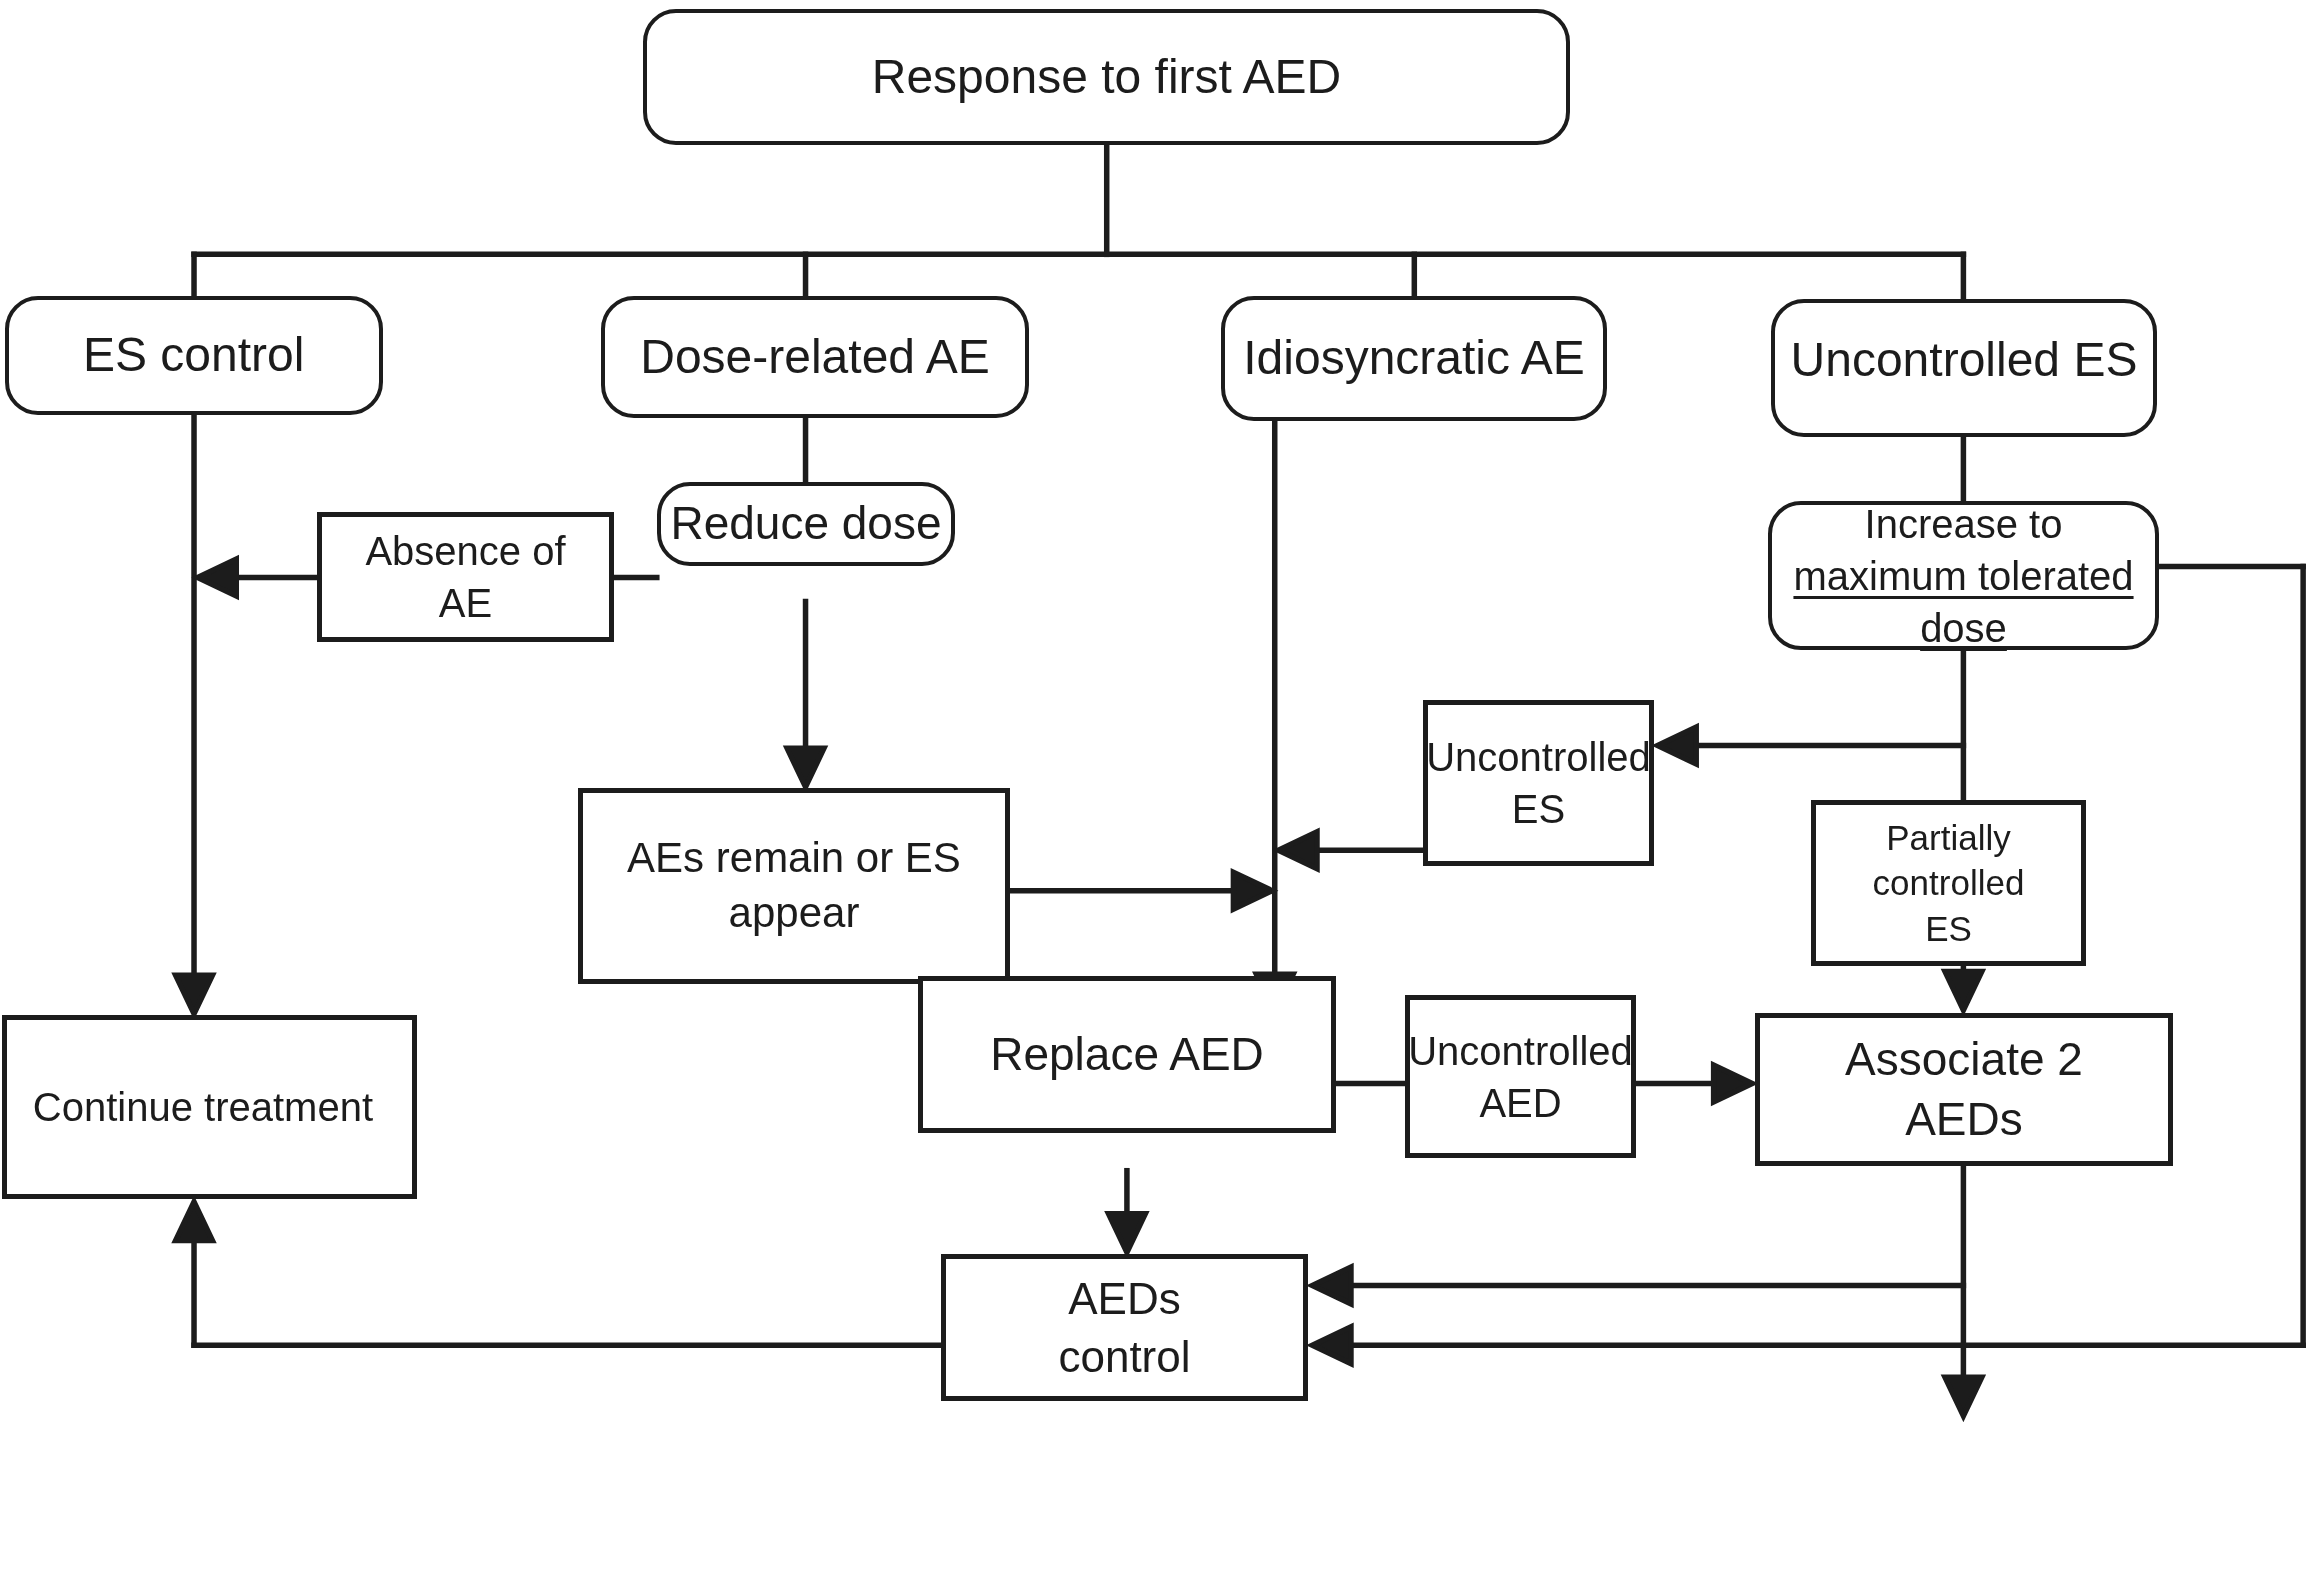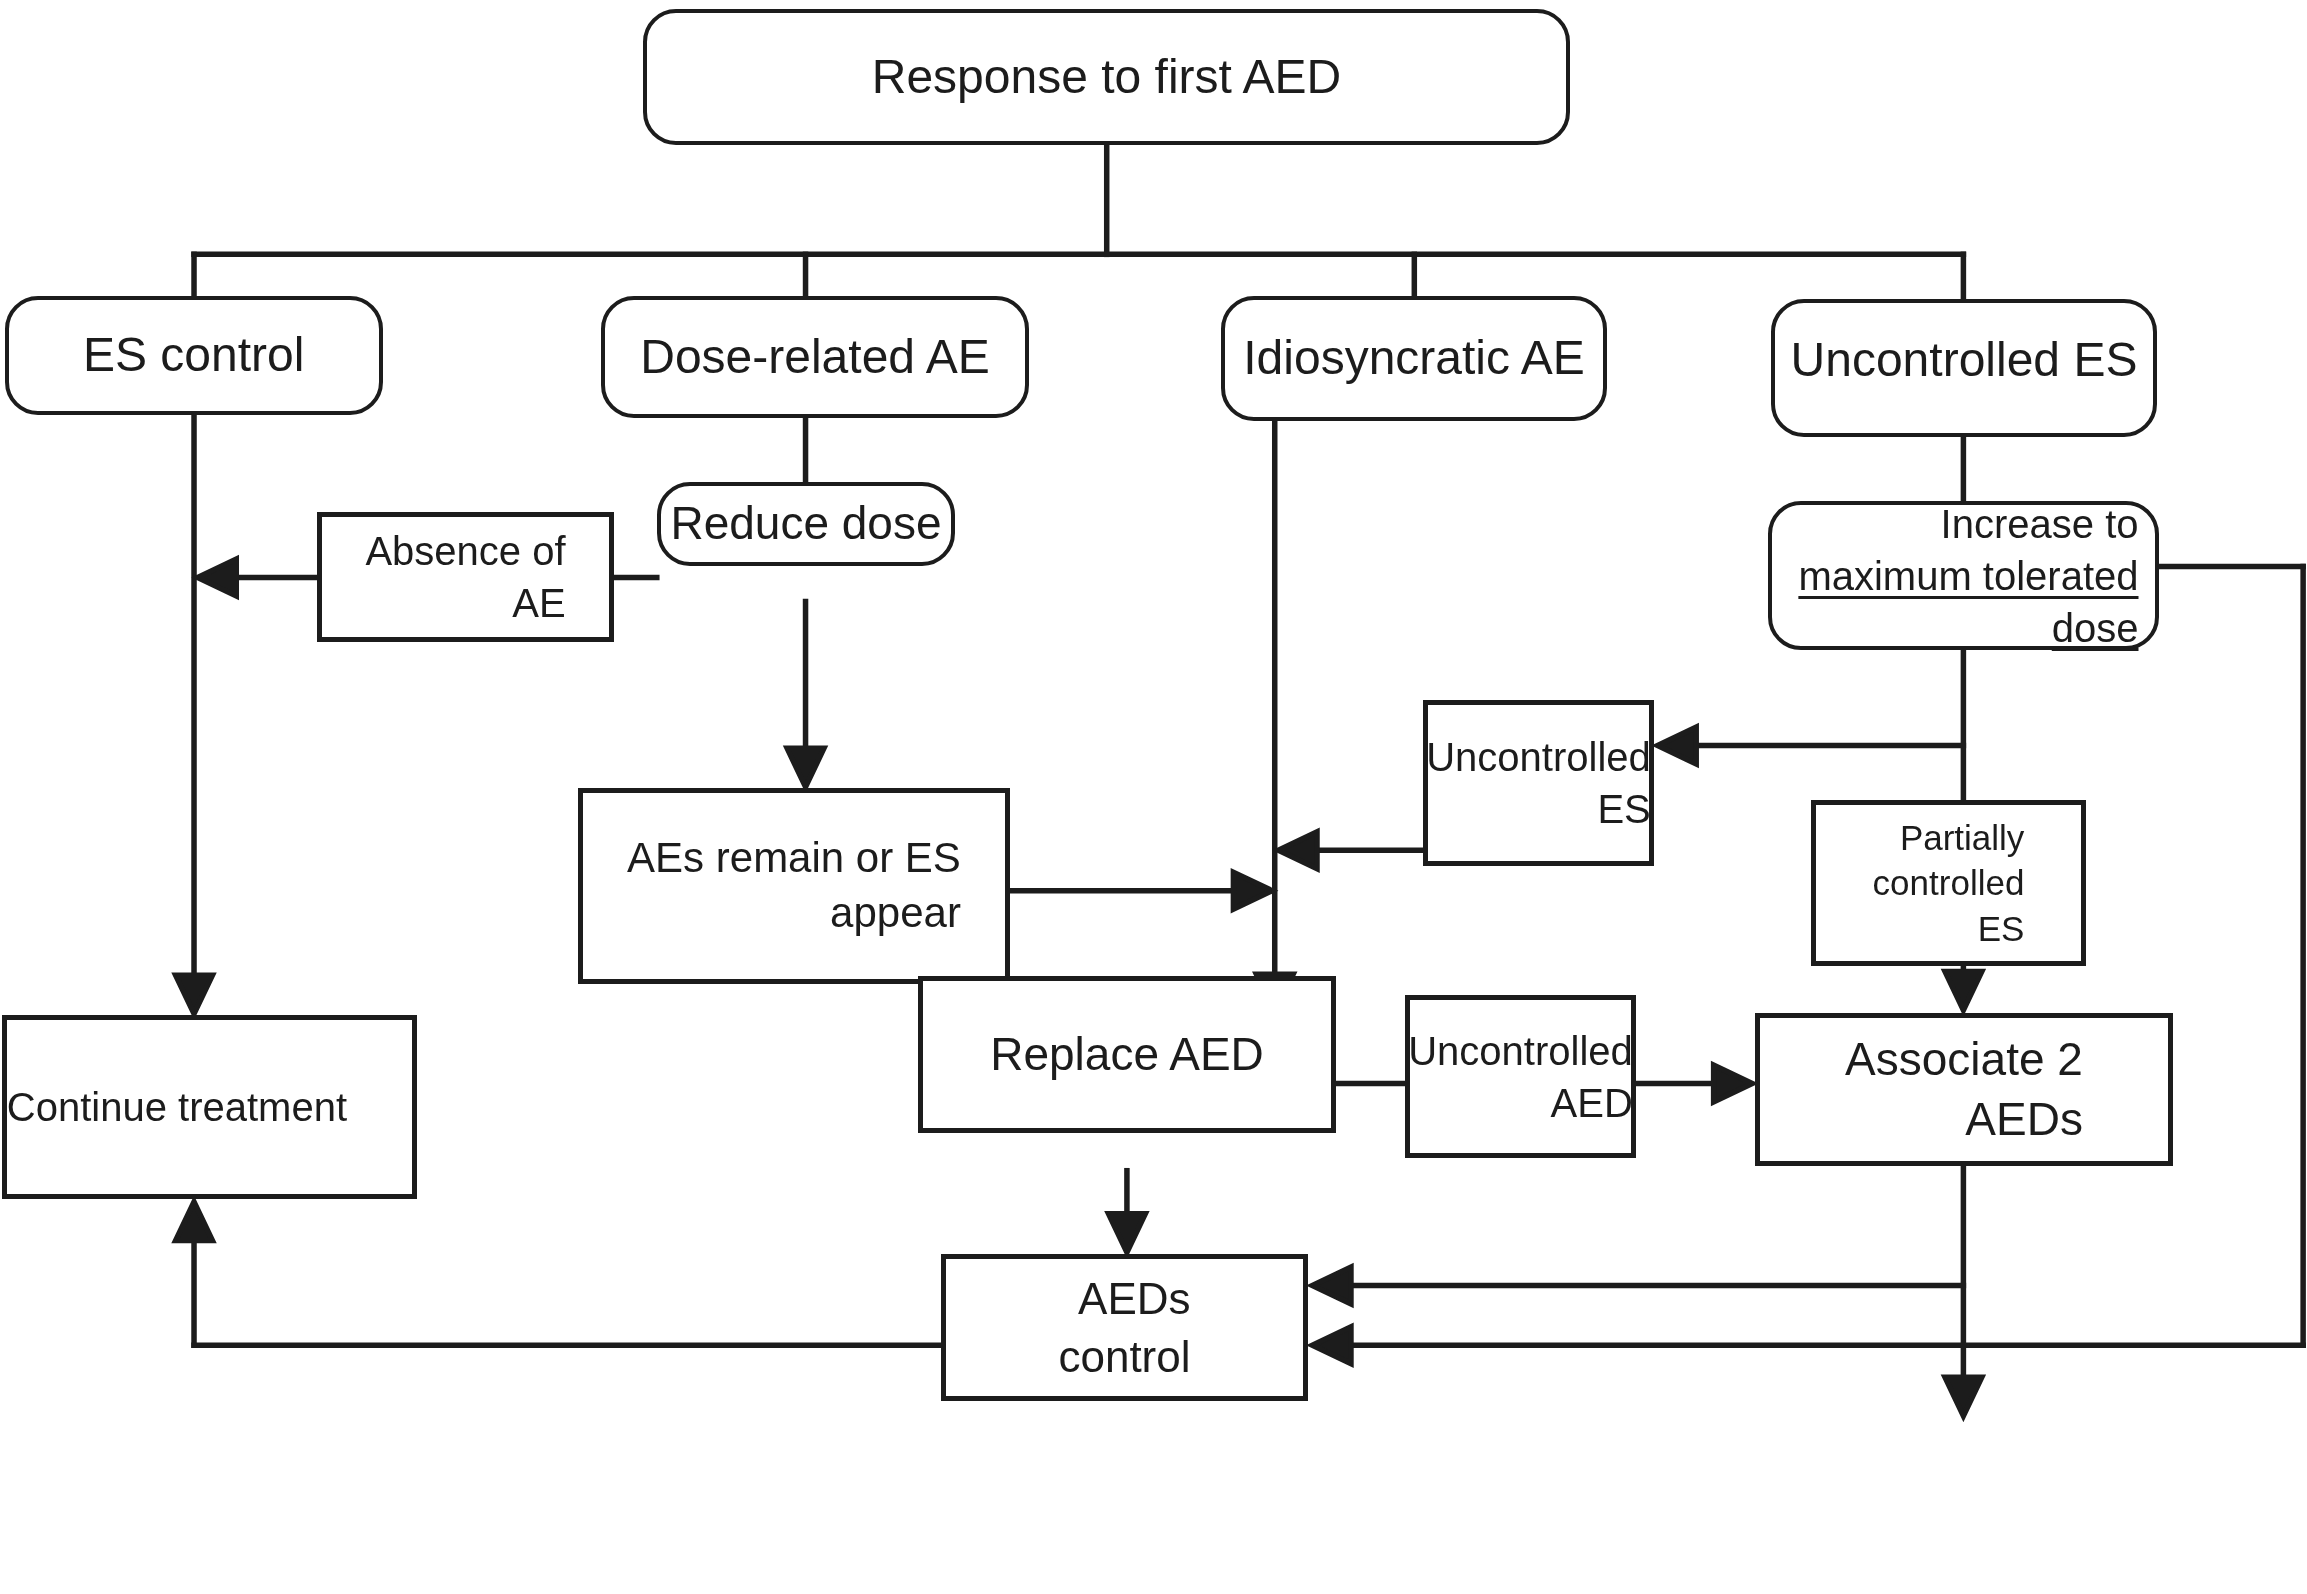--- a/index.html
+++ b/index.html
@@ -17,21 +17,21 @@
     left: 0; top: 0;
     width: 2308px; height: 1594px;
   }
   .node {
     position: absolute;
     background: #ffffff;
     border: 5.5px solid #1c1c1c;
     display: flex;
     align-items: center;
     justify-content: center;
-    text-align: right;
+    text-align: center;
     box-sizing: border-box;
     line-height: 1.3;
   }
   .node.round {
     border-width: 4.6px;
     border-radius: 33px;
   }
   .lbl { white-space: pre-line; }
   .u { text-decoration: underline; text-decoration-thickness: 2.8px; text-underline-offset: 6.4px; }
 </style>
@@ -143,21 +143,21 @@
     <span class="lbl">Partially
 controlled
 ES</span>
   </div>
 
   <div class="node" style="left:578px;top:788px;width:432px;height:196px;font-size:42px">
     <span class="lbl">AEs remain or ES
 appear</span>
   </div>
 
-  <div class="node" style="left:1.8px;top:1015px;width:415px;height:184px;font-size:40px;justify-content:flex-start;">
+  <div class="node" style="left:1.8px;top:1015px;width:415px;height:184px;font-size:40px;justify-content:flex-start;padding-left:26px">
     <span class="lbl">Continue treatment</span>
   </div>
 
   <div class="node" style="left:918px;top:976px;width:418px;height:157px;font-size:46px">
     <span class="lbl">Replace AED</span>
   </div>
 
   <div class="node" style="left:1405px;top:995px;width:231px;height:163px;font-size:40px">
     <span class="lbl">Uncontrolled
 AED</span>

